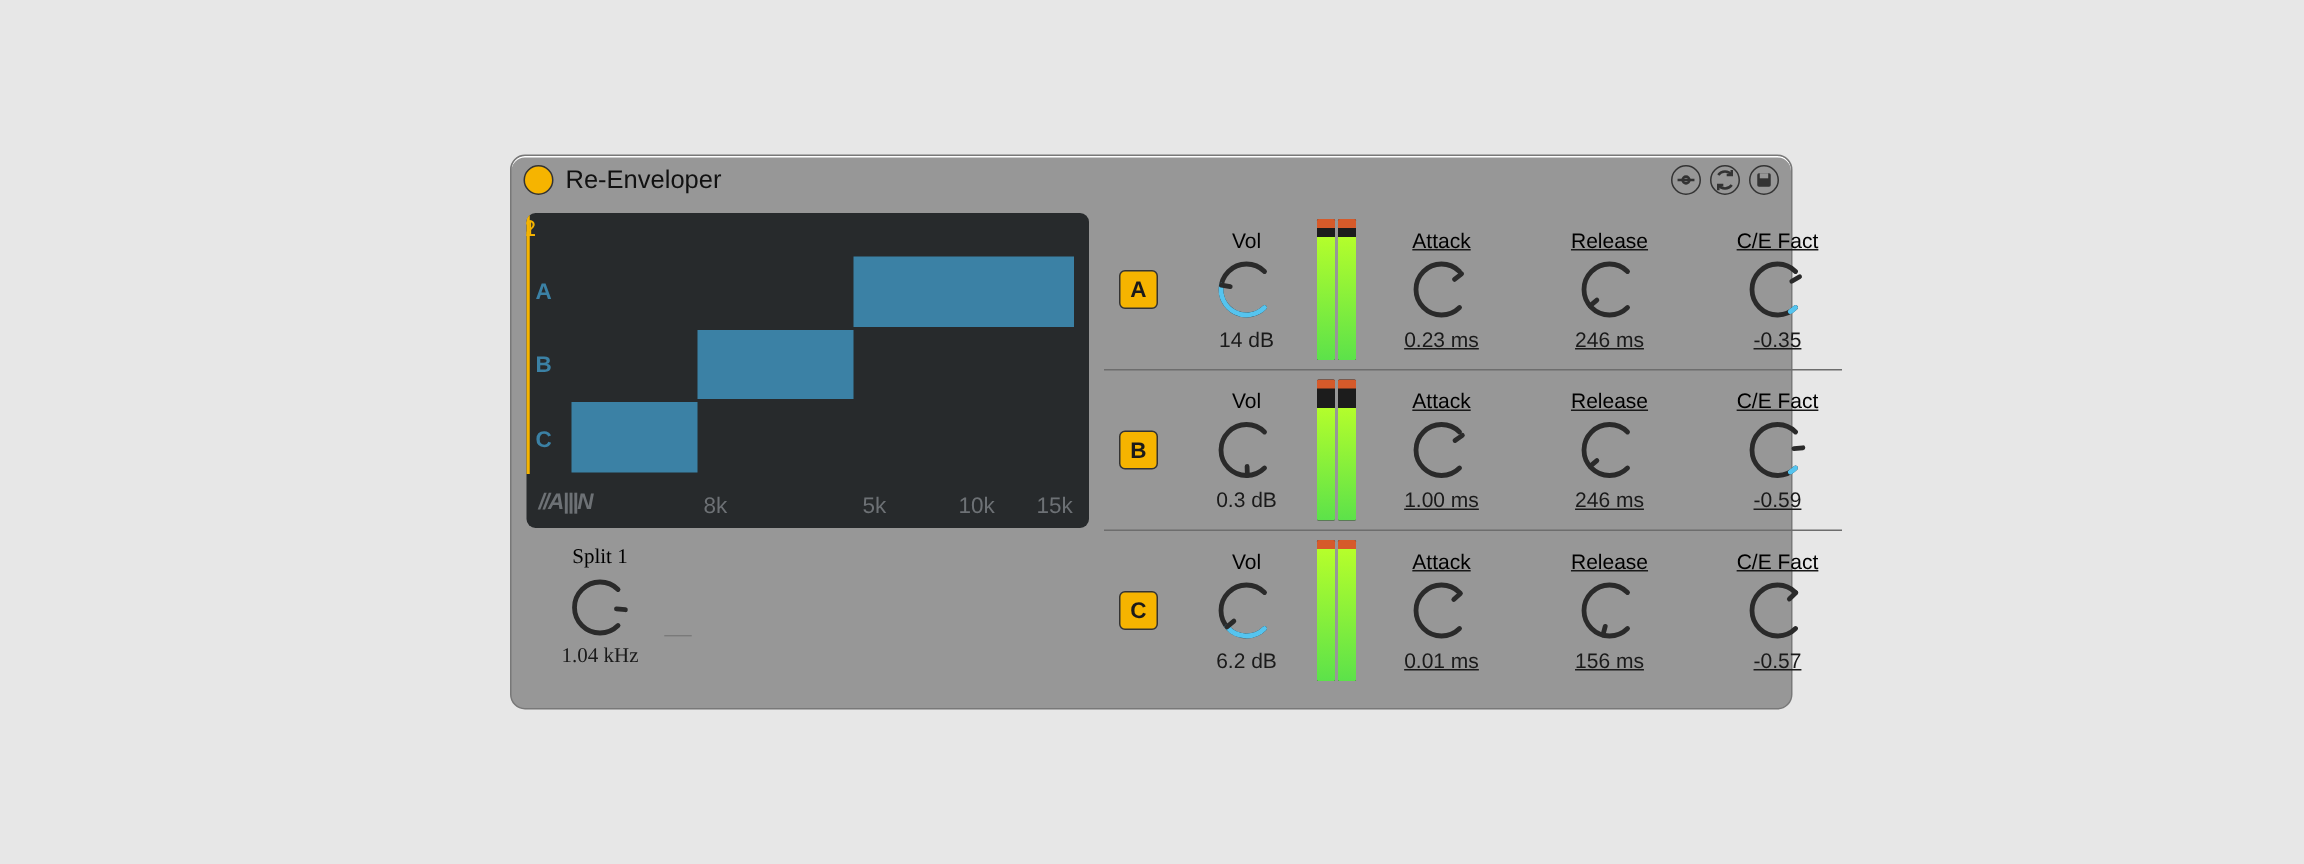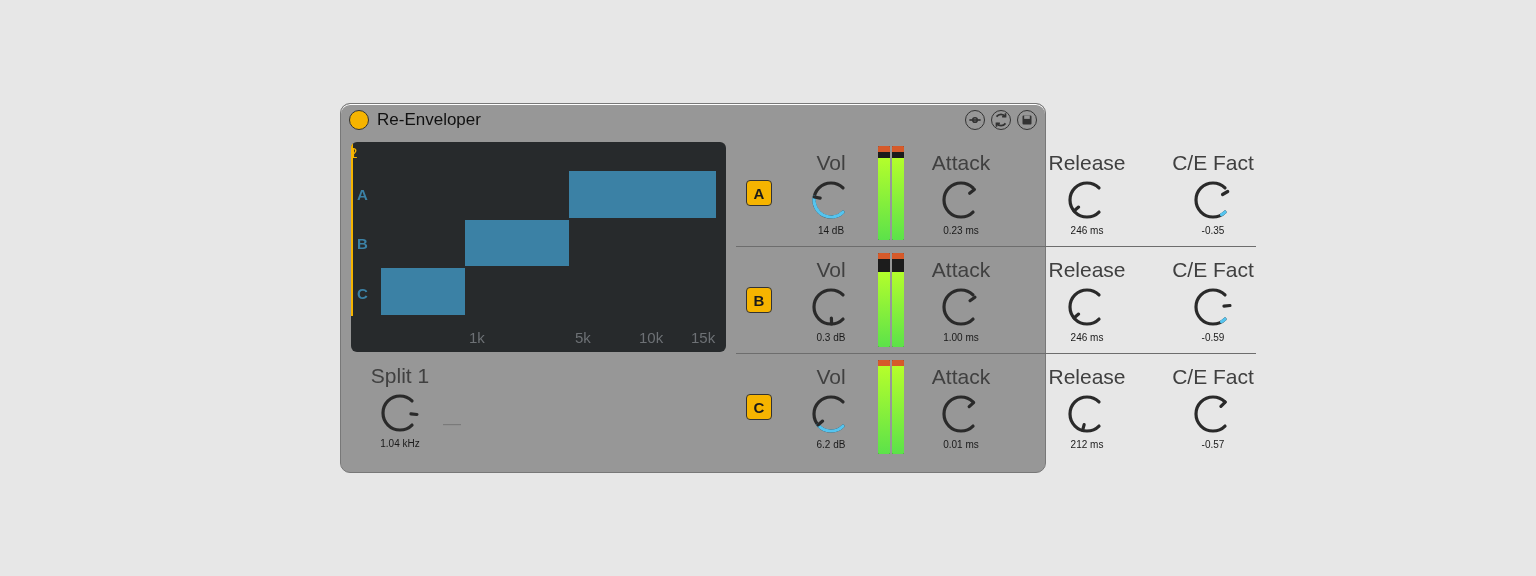--- a/index.html
+++ b/index.html
@@ -1,18 +1,18 @@
 <!DOCTYPE html>
 <html><head>
 <meta charset="utf-8">
 <style>
   html,body{margin:0;padding:0;width:1536px;height:576px;background:#e7e7e7;font-family:"Helvetica Neue",Helvetica,Arial,sans-serif;font-size:15px;color:#1a1a1a;}
   .stage{width:1536px;height:576px;position:relative;}
   .device{
-    position:absolute;left:340px;top:103px;width:706px;height:370px;
+    position:absolute;left:340px;top:103px;width:855px;height:370px;
     background:#979797;border:1px solid #787878;border-radius:10px;box-sizing:border-box;
     box-shadow:0 1px 0 #fff inset;
   }
   
   .titlebar{display:flex;align-items:center;height:28px;padding:2px 8px 0 8px;}
   .dot{width:18px;height:18px;border-radius:50%;background:#f6b400;border:1px solid #333;margin-right:8px;flex:0 0 auto;}
   .title{font-size:17px;font-weight:500;color:#111;}
   .title-spacer{flex:1;}
   .tb-icon{width:18px;height:18px;border:1.5px solid #333;border-radius:50%;display:flex;align-items:center;justify-content:center;margin-left:6px;cursor:pointer;position:relative;}
   .tb-icon svg{display:block;}
@@ -23,37 +23,37 @@
   .spectrum{background:#272a2c;border-radius:6px;height:210px;position:relative;overflow:hidden;}
   .sp-label-col{position:absolute;left:6px;top:28px;bottom:34px;width:22px;display:flex;flex-direction:column;justify-content:space-around;color:#3b81a5;font-weight:600;font-size:15px;}
   .sp-bars{position:absolute;left:30px;right:10px;top:28px;bottom:36px;}
   .sp-bar{position:absolute;height:32%;background:#3b81a5;}
   .sp-split{position:absolute;top:0;bottom:36px;width:0;border-left:2px solid #f6b400;}
   .sp-split .num{position:absolute;top:2px;left:-4px;color:#f6b400;font-size:15px;font-weight:500;}
   .sp-xaxis{position:absolute;left:8px;right:10px;bottom:6px;height:24px;display:flex;align-items:center;color:#6d7175;font-size:15px;}
   .sp-logo{color:#6d7175;letter-spacing:-1px;font-family:Arial,sans-serif;font-weight:900;font-style:italic;font-size:15px;}
   .sp-tick{position:absolute;bottom:6px;color:#6d7175;font-size:15px;}
   
-  .left-knobs{display:flex;align-items:flex-start;justify-content:flex-start;margin-top:12px;padding:0 6px;}
+  .left-knobs{display:flex;align-items:flex-start;justify-content:flex-start;margin-top:12px;padding:0 6px;font-family:Liberation Serif, serif;}
   .knob-block{display:flex;flex-direction:column;align-items:center;width:86px;}
-  .knob-label{font-size:21px;color:#404040;margin-bottom:4px;}
-  .knob-value{font-size:10px;color:#1a1a1a;margin-top:4px;}
+  .knob-label{font-size:14px;color:#000000;margin-bottom:4px;}
+  .knob-value{font-size:14px;color:#1a1a1a;margin-top:4px;}
   .link-dash{align-self:center;margin-top:34px;color:#7a7a7a;font-size:18px;}
   .knob{width:42px;height:42px;cursor:pointer;}
   .knob svg{width:42px;height:42px;display:block;}
   
   .band{display:flex;align-items:center;border-bottom:1px solid #6d6d6d;padding:6px 0;}
   .band:last-child{border-bottom:none;}
   .band-id{width:24px;height:24px;border:1.5px solid #333;border-radius:4px;display:flex;align-items:center;justify-content:center;background:#f6b400;font-weight:600;margin:0 16px 0 10px;cursor:pointer;}
   .meter{width:26px;height:94px;display:flex;gap:2px;margin:0 14px 0 4px;align-items:flex-end;position:relative;}
   .meter .chan{flex:1;height:100%;background:#1c1c1c;position:relative;border-radius:1px;overflow:hidden;}
   .meter .fill{position:absolute;left:0;right:0;bottom:0;background:linear-gradient(to top,#5ce24a,#b8ff2a);} 
   .meter .clip{position:absolute;left:0;right:0;top:0;height:6px;background:#d65a2a;}
   .meter .gap{position:absolute;left:0;right:0;height:4px;background:#1c1c1c;}
-  .params{display:flex;gap:40px;}
+  .params{display:flex;gap:26px;text-decoration:underline;}
 </style>
 </head>
 <body>
 
 <div class="stage">
   <div class="device">
 
     <div class="titlebar">
       <div class="dot"></div>
       <div class="title">Re-Enveloper</div>
@@ -93,21 +93,24 @@
             <div class="sp-bar" style="left:56%;width:44%;top:1%;"></div>
             <div class="sp-bar" style="left:25%;width:31%;top:34%;"></div>
             <div class="sp-bar" style="left:0;width:25%;top:67%;"></div>
           </div>
           <div class="sp-split" style="left:calc(30px + 25% * (100% - 40px) / 100);">
             <span class="num">1</span>
           </div>
           <div class="sp-split" style="left:calc(30px + 56% * (100% - 40px) / 100);">
             <span class="num">2</span>
           </div>
-          <span class="sp-tick" style="left:118px">1k</span>
+          <div class="sp-xaxis">
+            <span class="sp-logo">//A|||N</span>
+          </div>
+          <span class="sp-tick" style="left:118px">8k</span>
           <span class="sp-tick" style="left:224px">5k</span>
           <span class="sp-tick" style="left:288px">10k</span>
           <span class="sp-tick" style="left:340px">15k</span>
         </div>
 
         <div class="left-knobs">
           <div class="knob-block">
             <div class="knob-label">Split 1</div>
             <div class="knob">
                 <svg viewBox="0 0 42 42">
@@ -283,21 +286,21 @@
               </div>
               <div class="knob-block">
                 <div class="knob-label">Release</div>
                 <div class="knob">
                   <svg viewBox="0 0 42 42">
     <path d="M 33.020815280171306 33.020815280171306 A 17 17 0 1 1 33.020815280171306 8.97918471982869" stroke="#2a2a2a" stroke-width="3.2" fill="none" stroke-linecap="round"></path>
 
     <line x1="18.15299050387227" y1="31.62518408917975" x2="16.600076233257145" y2="37.420739046914164" stroke="#2a2a2a" stroke-width="3.2" stroke-linecap="round"></line>
   </svg>
                 </div>
-                <div class="knob-value">212 ms</div>
+                <div class="knob-value">156 ms</div>
               </div>
               <div class="knob-block">
                 <div class="knob-label">C/E Fact</div>
                 <div class="knob">
                   <svg viewBox="0 0 42 42">
     <path d="M 33.020815280171306 33.020815280171306 A 17 17 0 1 1 33.020815280171306 8.97918471982869" stroke="#2a2a2a" stroke-width="3.2" fill="none" stroke-linecap="round"></path>
 
     <line x1="28.912737803725165" y1="13.35875792495103" x2="33.22877660575707" y2="9.190807702197047" stroke="#2a2a2a" stroke-width="3.2" stroke-linecap="round"></line>
   </svg>
                 </div>

